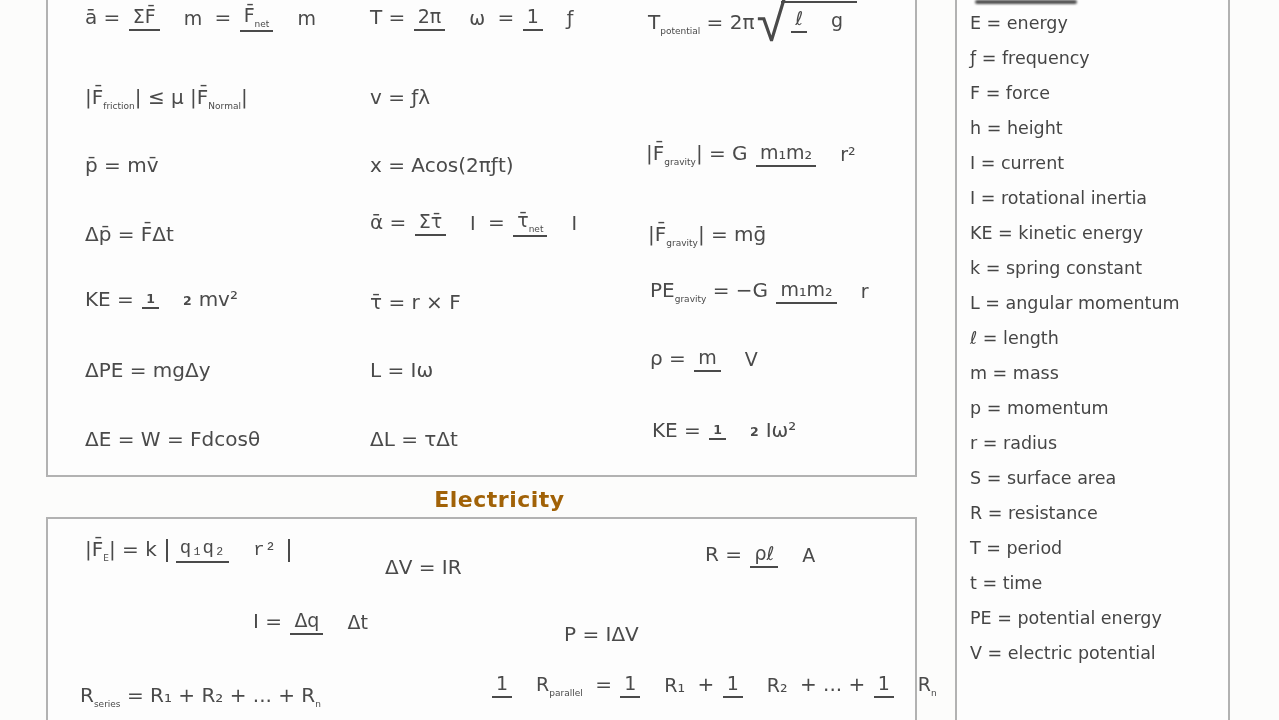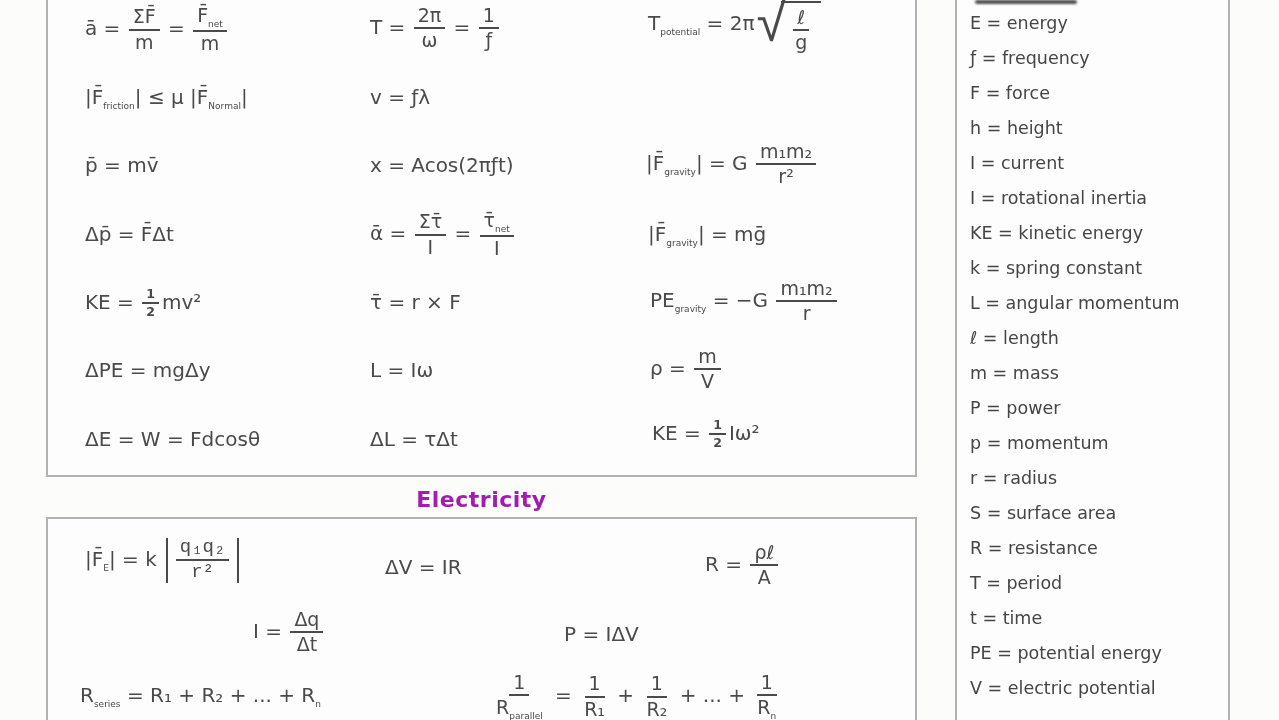--- a/index.html
+++ b/index.html
@@ -10,30 +10,30 @@
   }
   .panel {
     position:absolute; box-sizing:border-box;
     background:#fdfdfd; border:2px solid #b2b2b2;
   }
   #mech-box   { left:46px;  top:-14px; width:871px; height:491px; }
   #elec-box   { left:46px;  top:517px; width:871px; height:280px; }
   #legend-box { left:955px; top:-12px; width:275px; height:760px; }
 
   #elec-title {
-    position:absolute; left:46px; top:487px; width:871px; height:27px;
-    text-align:center; font-size:22px; font-weight:bold; color:#a21caf;
+    position:absolute; left:64px; top:487px; width:871px; height:27px;
+    text-align:center; font-size:22px; font-weight:bold; color:#a16207;
     letter-spacing:.5px;
   }
 
   .cell { position:absolute; font-size:20px; white-space:nowrap; }
 
   
-  .fr { display:inline-flex; flex-direction:column; align-items:center;
-        vertical-align:middle; margin:0 2px; text-align:center; font-size:19px; }
+  .fr { display:inline-flex; flex-direction:row; align-items:center;
+        vertical-align:middle; margin:0 2px; text-align:center; font-size:19px;gap:20px; }
   .fr .nu { padding:0 4px 1px; border-bottom:2px solid currentColor; line-height:1.12; }
   .fr .de { padding:1px 4px 0; line-height:1.12; }
   .fr.half { font-size:12.5px; font-weight:bold; margin-right:3px; }
 
   
   .ss { font-size:9px; vertical-align:-5px; letter-spacing:0; }
 
   
   .sqrt { display:inline-flex; align-items:flex-start; vertical-align:middle; margin-left:2px; }
   .radsign { font-size:54px; line-height:54px; font-weight:100; margin-right:-5px; }
@@ -170,21 +170,20 @@
     <li>ƒ = frequency</li>
     <li>F = force</li>
     <li>h = height</li>
     <li>I = current</li>
     <li>I = rotational inertia</li>
     <li>KE = kinetic energy</li>
     <li>k = spring constant</li>
     <li>L = angular momentum</li>
     <li>ℓ = length</li>
     <li>m = mass</li>
-    <li>P = power</li>
     <li>p = momentum</li>
     <li>r = radius</li>
     <li>S = surface area</li>
     <li>R = resistance</li>
     <li>T = period</li>
     <li>t = time</li>
     <li>PE = potential energy</li>
     <li>V = electric potential</li>
   </ul>
 </div>

